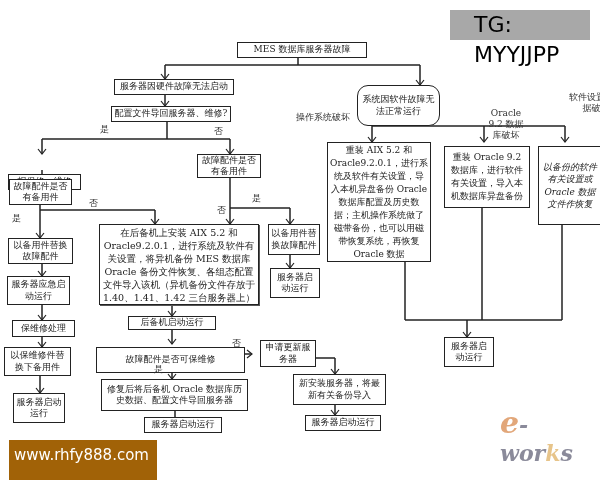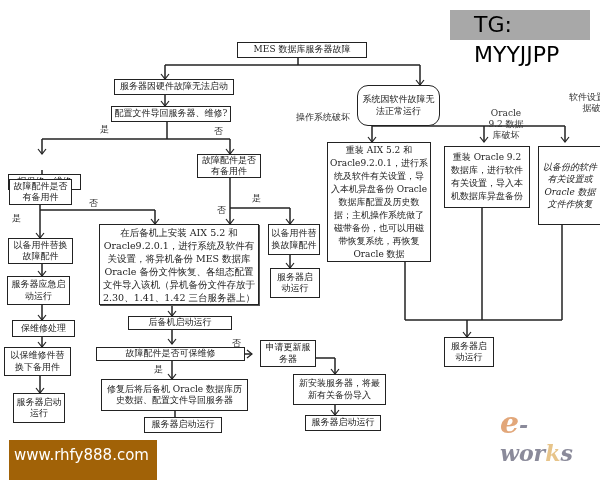--- a/index.html
+++ b/index.html
@@ -109,26 +109,26 @@
 <div class="label" style="left:12px;top:213px;">是</div>
 <div class="box" style="left:8px;top:238px;width:65px;height:26px;">以备用件替换故障配件</div>
 <div class="box" style="left:7px;top:276px;width:63px;height:29px;">服务器应急启动运行</div>
 <div class="box" style="left:12px;top:320px;width:63px;height:17px;">保维修处理</div>
 <div class="box" style="left:4px;top:347px;width:67px;height:29px;">以保维修件替换下备用件</div>
 <div class="box" style="left:13px;top:393px;width:52px;height:30px;">服务器启动运行</div>
 
 <div class="box" style="left:197px;top:154px;width:64px;height:24px;">故障配件是否有备用件</div>
 <div class="label" style="left:252px;top:193px;">是</div>
 <div class="label" style="left:217px;top:205px;">否</div>
-<div class="box shadow" style="left:99px;top:224px;width:160px;height:81px;font-size:9.5px;line-height:13px;">在后备机上安装 AIX 5.2 和 Oracle9.2.0.1，进行系统及软件有关设置，将异机备份 MES 数据库 Oracle 备份文件恢复、各组态配置文件导入该机（异机备份文件存放于 2.30、1.41、1.42 三台服务器上）</div>
+<div class="box shadow" style="left:99px;top:224px;width:160px;height:81px;font-size:9.5px;line-height:13px;">在后备机上安装 AIX 5.2 和 Oracle9.2.0.1，进行系统及软件有关设置，将异机备份 MES 数据库 Oracle 备份文件恢复、各组态配置文件导入该机（异机备份文件存放于 1.40、1.41、1.42 三台服务器上）</div>
 <div class="box" style="left:268px;top:224px;width:52px;height:31px;">以备用件替换故障配件</div>
 <div class="box" style="left:270px;top:268px;width:50px;height:30px;">服务器启动运行</div>
 
-<div class="box" style="left:128px;top:316px;width:104px;height:14px;text-align:center;">后备机启动运行</div>
-<div class="box" style="left:96px;top:347px;width:149px;height:14px;">故障配件是否可保维修</div>
+<div class="box" style="left:128px;top:316px;width:88px;height:14px;text-align:center;">后备机启动运行</div>
+<div class="box" style="left:96px;top:347px;width:149px;height:26px;">故障配件是否可保维修</div>
 <div class="label" style="left:232px;top:338px;">否</div>
 <div class="label" style="left:154px;top:364px;">是</div>
 <div class="box" style="left:101px;top:379px;width:147px;height:32px;">修复后将后备机 Oracle 数据库历史数据、配置文件导回服务器</div>
 <div class="box" style="left:144px;top:417px;width:78px;height:16px;">服务器启动运行</div>
 
 <div class="box" style="left:260px;top:340px;width:56px;height:27px;">申请更新服务器</div>
 <div class="box" style="left:293px;top:374px;width:93px;height:31px;">新安装服务器，将最新有关备份导入</div>
 <div class="box" style="left:305px;top:415px;width:76px;height:16px;">服务器启动运行</div>
 
 <div class="box" style="left:357px;top:85px;width:83px;height:41px;border-radius:11px;">系统因软件故障无法正常运行</div>

